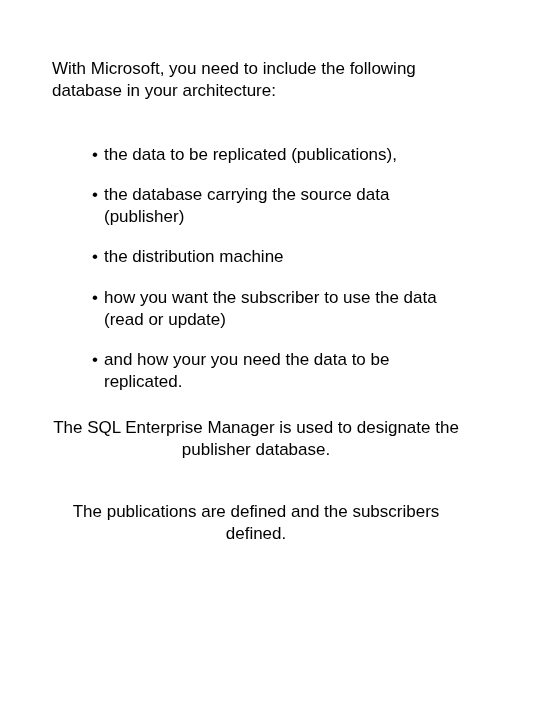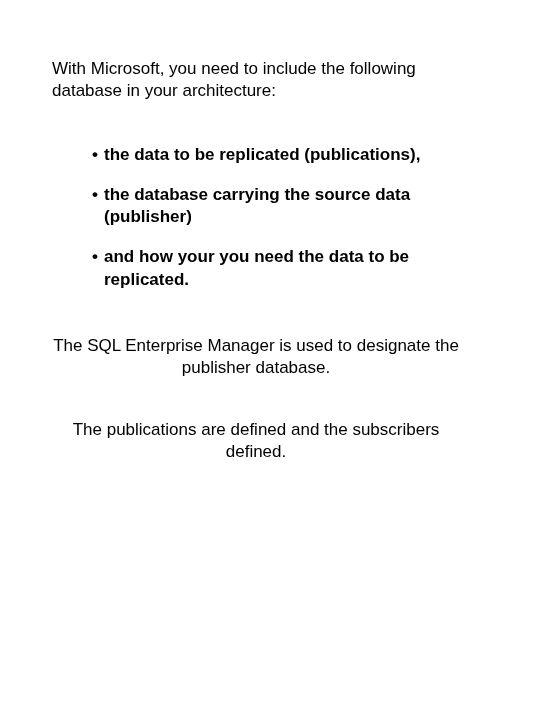--- a/index.html
+++ b/index.html
@@ -14,22 +14,21 @@
       padding-top: 58px;
       padding-left: 52px;
       padding-right: 80px;
     }
     .intro {
       margin-bottom: 42px;
     }
     .bullets {
       padding-left: 40px;
       padding-right: 10px;
-      margin-bottom: 44px;
-      font-weight: bold;
+      margin-bottom: 24px;
     }
     .bullet-row {
       display: flex;
       align-items: flex-start;
       margin-bottom: 18px;
     }
     .bullet-row:last-child {
       margin-bottom: 0;
     }
     .dot {
@@ -57,19 +56,27 @@
   <div class="bullet-row">
     <span class="dot"></span>
     <span class="bullet-text">the data to be replicated (publications),</span>
   </div>
   <div class="bullet-row">
     <span class="dot"></span>
     <span class="bullet-text">the database carrying the source data (publisher)</span>
   </div>
   <div class="bullet-row">
     <span class="dot"></span>
+    <span class="bullet-text">the distribution machine</span>
+  </div>
+  <div class="bullet-row">
+    <span class="dot"></span>
+    <span class="bullet-text">how you want the subscriber to use the data (read or update)</span>
+  </div>
+  <div class="bullet-row">
+    <span class="dot"></span>
     <span class="bullet-text">and how your you need the data to be replicated.</span>
   </div>
 </div>
 
 <div class="para">The SQL Enterprise Manager is used to designate the publisher database.</div>
 
 <div class="para">The publications are defined and the subscribers defined.</div>
 
 </body></html>

